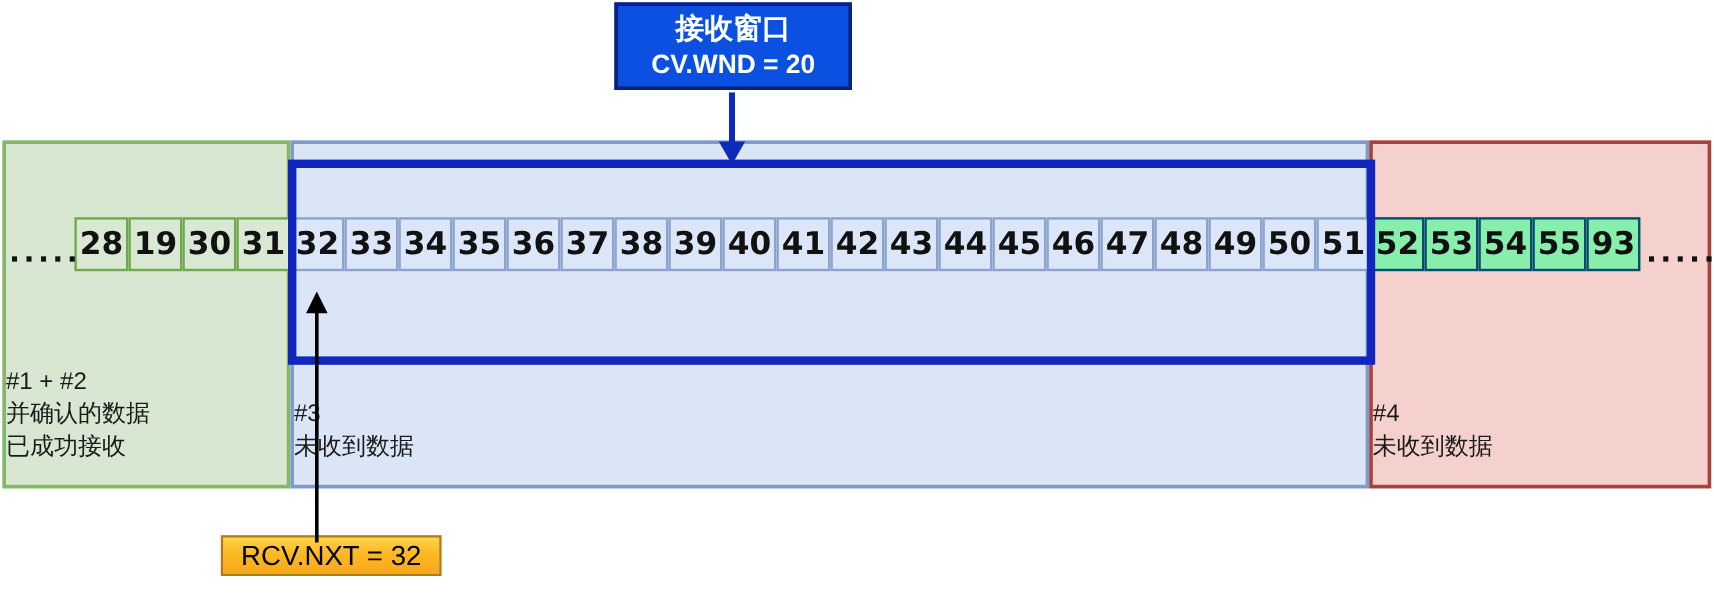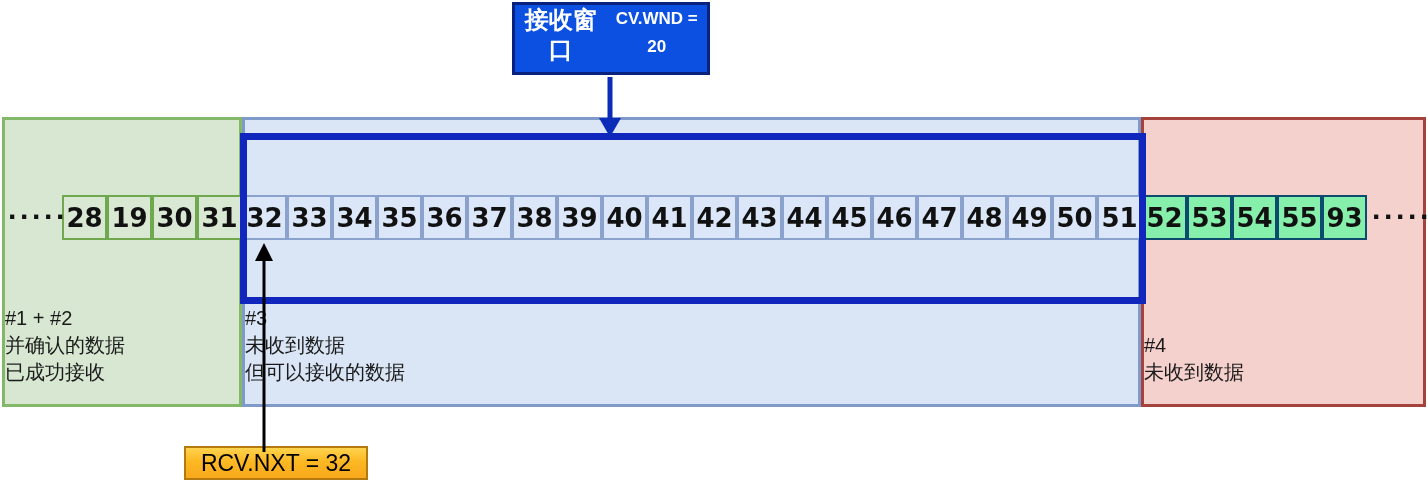--- a/index.html
+++ b/index.html
@@ -3,44 +3,44 @@
 <meta charset="utf-8">
 <style>
   html,body{margin:0;padding:0;background:#ffffff;}
   body{font-family:"Liberation Sans","DejaVu Sans",sans-serif;}
   .canvas{position:relative;width:1428px;height:497px;background:#ffffff;overflow:hidden;}
 
   
   .win-label{
     position:absolute;left:512px;top:2px;width:198px;height:73px;
     background:#0b50e0;border:3px solid #09227e;box-sizing:border-box;
-    color:#ffffff;text-align:center;display:flex;flex-direction:row;justify-content:center;
+    color:#ffffff;text-align:center;display:flex;flex-direction:column;justify-content:center;
   }
   .win-label .l1{font-size:24px;font-weight:bold;line-height:30px;}
-  .win-label .l2{font-size:17px;font-weight:600;line-height:28px;}
+  .win-label .l2{font-size:22px;font-weight:600;line-height:28px;}
 
   
   .band{position:absolute;top:117px;height:290px;box-sizing:border-box;z-index:1;}
   .band.green{left:2px;width:240px;background:#d7e7d1;border:3px solid #82b868;}
   .band.blue {left:242px;width:899px;background:#dae6f6;border:3px solid #7f9ac8;}
   .band.red  {left:1141px;width:285px;background:#f5d1cd;border:3px solid #a6423c;}
 
   .band .region-label{
     position:absolute;left:0;right:0;bottom:18px;text-align:left;
     font-size:20px;line-height:27px;color:#1a1a1a;
   }
 
   
   .window-rect{
     position:absolute;left:240px;top:133px;width:906px;height:171px;
     border:7px solid #1126bd;box-sizing:border-box;background:transparent;z-index:3;
   }
 
   
-  .cell-row{position:absolute;left:62px;top:195px;display:flex;z-index:2;}
+  .cell-row{position:absolute;left:62px;top:181px;display:flex;z-index:2;}
   .cell-group{display:flex;}
   .cell{
     width:45px;height:45px;box-sizing:border-box;
     display:flex;align-items:center;justify-content:center;
     font-size:26px;font-weight:600;color:#111111;
     font-family:"DejaVu Sans","Liberation Sans",sans-serif;
   }
   .cell.green{background:#d9e8d2;border:2px solid #6fa84e;}
   .cell.blue {background:#dbe7f8;border:2px solid #8ba3cc;}
   .cell.red  {background:#86efac;border:2px solid #0c4a6e;}
@@ -77,21 +77,20 @@
     <div class="region-label">
       <div>#1 + #2</div>
       <div>并确认的数据</div>
       <div>已成功接收</div>
     </div>
   </div>
   <div class="band blue">
     <div class="region-label">
       <div>#3</div>
       <div>未收到数据</div>
-      <div>但可以接收的数据</div>
     </div>
   </div>
   <div class="band red">
     <div class="region-label">
       <div>#4</div>
       <div>未收到数据</div>
     </div>
   </div>
 
   <div class="window-rect"></div>

